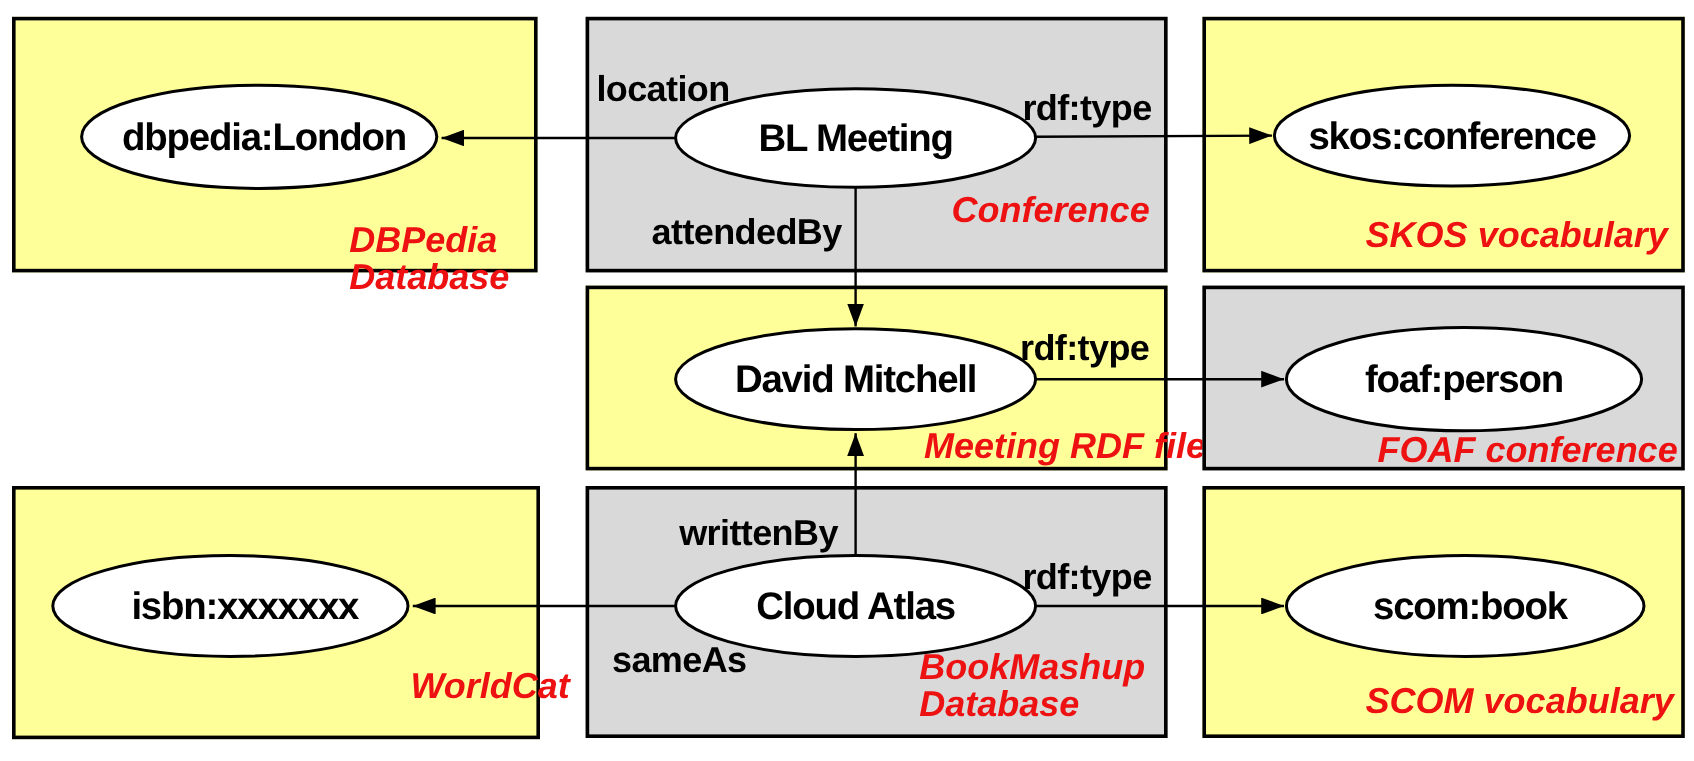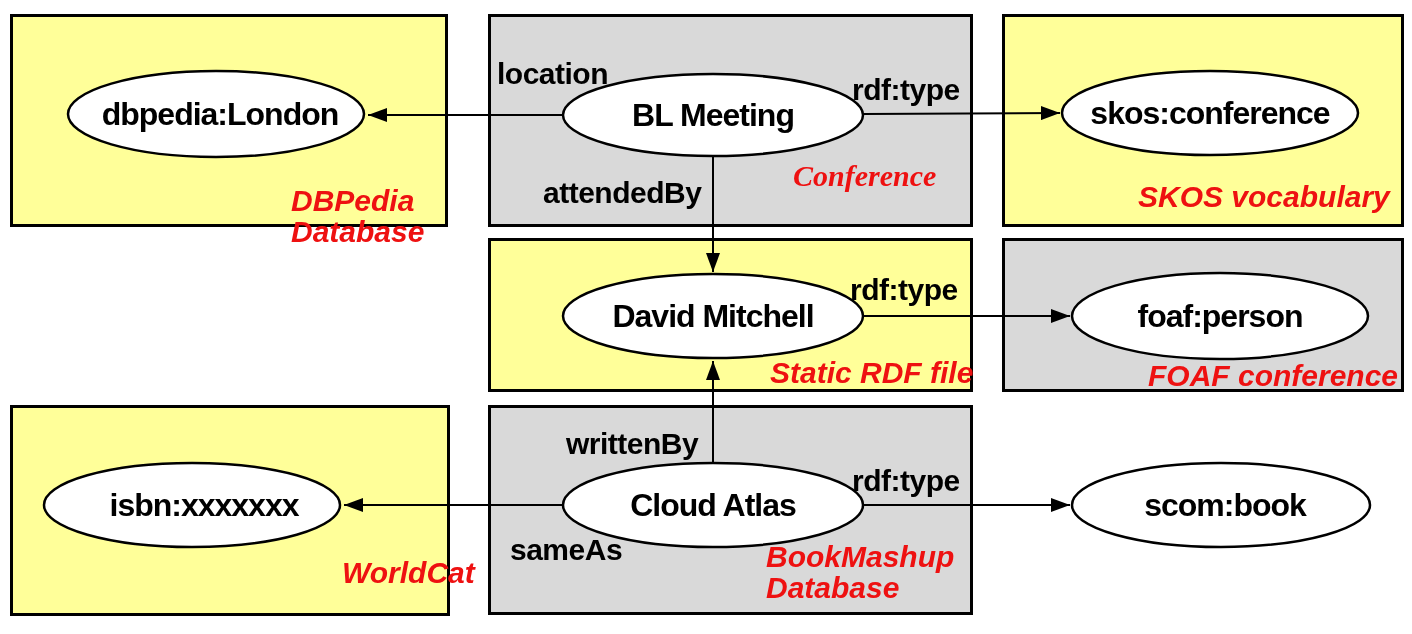--- a/index.html
+++ b/index.html
@@ -70,35 +70,35 @@
 
 <div id="canvas">
 
   <div class="region yellow" style="left:10px; top:14px; width:438px; height:213px;">
     <div class="caption" style="left:278px; top:144px;margin-top:24px;">
       <div>DBPedia</div>
       <div>Database</div>
     </div>
   </div>
 
-  <div class="region gray" style="left:488px; top:14px; width:485px; height:213px;font-family:Liberation Serif, serif;">
+  <div class="region gray" style="left:488px; top:14px; width:485px; height:213px;">
     <div class="caption" style="left:302px; top:143px;">
       <div>Conference</div>
     </div>
   </div>
 
   <div class="region yellow" style="left:1002px; top:14px; width:402px; height:213px;">
     <div class="caption" style="left:133px; top:164px;">
       <div>SKOS vocabulary</div>
     </div>
   </div>
 
   <div class="region yellow" style="left:488px; top:238px; width:485px; height:154px;">
     <div class="caption" style="left:279px; top:116px;">
-      <div>Static RDF file</div>
+      <div>Meeting RDF file</div>
     </div>
   </div>
 
   <div class="region gray" style="left:1002px; top:238px; width:402px; height:154px;">
     <div class="caption" style="left:143px; top:119px;">
       <div>FOAF conference</div>
     </div>
   </div>
 
   <div class="region yellow" style="left:10px; top:405px; width:440px; height:211px;">
@@ -107,20 +107,25 @@
     </div>
   </div>
 
   <div class="region gray" style="left:488px; top:405px; width:485px; height:210px;">
     <div class="caption" style="left:275px; top:133px;">
       <div>BookMashup</div>
       <div>Database</div>
     </div>
   </div>
 
+  <div class="region yellow" style="left:1002px; top:405px; width:402px; height:210px;">
+    <div class="caption" style="left:133px; top:161px;">
+      <div>SCOM vocabulary</div>
+    </div>
+  </div>
 
   <svg id="overlay" viewBox="0 0 1412 634">
     <defs>
       <marker id="arrow" markerUnits="userSpaceOnUse" markerWidth="20" markerHeight="14" refX="19" refY="7" orient="auto">
         <path class="arrow-head" d="M0,0 L19,7 L0,14 Z"></path>
       </marker>
     </defs>
 
     <line class="edge-line" x1="563" y1="115" x2="368" y2="115" marker-end="url(#arrow)"></line>
     <line class="edge-line" x1="863" y1="114" x2="1060" y2="113" marker-end="url(#arrow)"></line>

